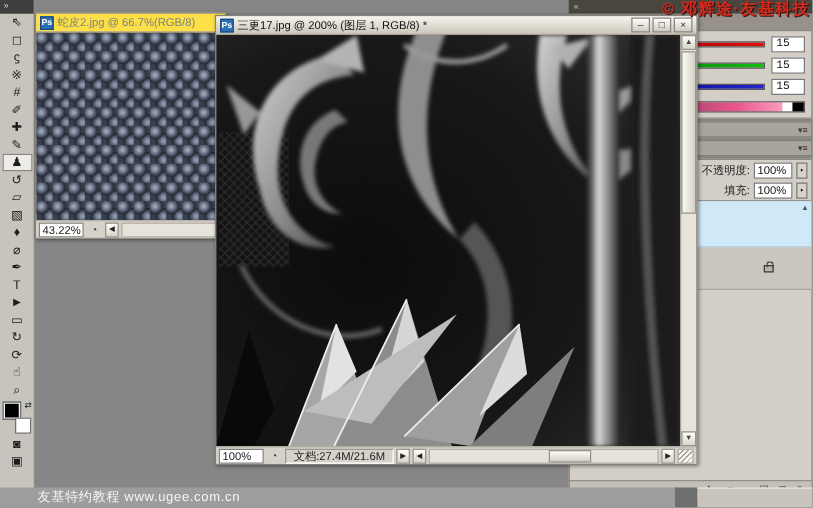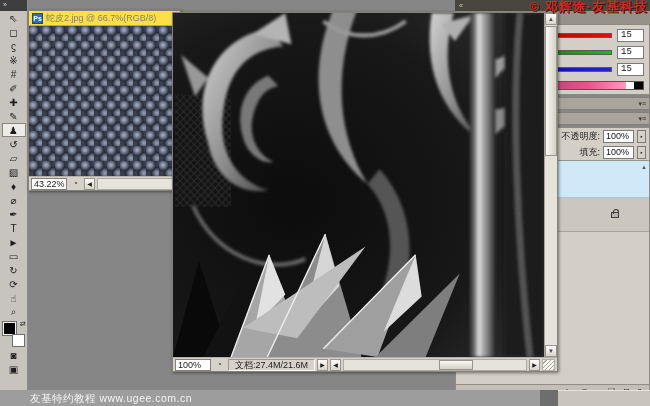--- a/index.html
+++ b/index.html
@@ -74,21 +74,21 @@
   .zoombox { background:#fff; border:1px solid #84807a; padding:0 2px; height:12px; line-height:11px; width:36px; flex:none; }
   .statico { width:13px; text-align:center; font-size:8px; color:#333; flex:none; }
   .docinfo { width:87px; height:12px; line-height:11px; text-align:center; background:#d6d2ca; border:1px solid #9a968c; border-bottom-color:#fff; border-right-color:#fff; overflow:hidden; flex:none; }
   .miniarrow { width:11px; height:12px; background:linear-gradient(#fdfdfb,#d8d4c8); border:1px solid #98948c; font-size:6px; text-align:center; line-height:11px; color:#222; flex:none; }
   .htrack { flex:1; height:12px; background:#e6e3da; border:1px solid #b0aca2; position:relative; }
   .hthumb { position:absolute; left:52%; top:0; width:34px; height:10px; background:linear-gradient(#fbfaf7,#d4d0c4); border:1px solid #98948c; }
   .corner { width:13px; height:12px; flex:none; background:
      repeating-linear-gradient(135deg,#f8f6f0 0 2px,#a8a49a 2px 3px); border:1px solid #b4b0a6; }
 
   
-  .bottombar { position:absolute; left:0; top:390px; width:542px; height:16px; background:#9d9d9d; z-index:6; display:flex; align-items:flex-end; }
+  .bottombar { position:absolute; left:0; top:390px; width:542px; height:16px; background:#9d9d9d; z-index:6; display:flex; align-items:center; }
   .bottombar .txt { margin-left:30px; color:#f4f4f4; font-size:10.5px; letter-spacing:.5px; }
   .bb-dark { position:absolute; left:540px; top:0; width:18px; height:16px; background:#6e6e6e; }
   .bb-light { position:absolute; left:558px; top:0; width:92px; height:16px; background:#c9c5bd; border-top:1px solid #e8e6e0; }
   .wm-top { position:absolute; right:2px; top:-2px; z-index:20; font-size:13px; font-weight:bold; color:#d42a1e; letter-spacing:1px; text-shadow:1px 1px 0 #33140e; }
 
   svg .softedge { filter:url(#soft); }
 </style>
 </head>
 <body>
 
@@ -202,20 +202,29 @@
     </div>
     <div class="statusbar">
       <div class="zoombox">43.22%</div>
       <div class="statico">◔</div>
       <div class="miniarrow">◀</div>
       <div class="htrack"></div>
     </div>
   </div>
 
   <div class="win win2">
+    <div class="titlebar">
+      <span class="psicon">Ps</span>
+      <span>三更17.jpg @ 200% (图层 1, RGB/8) *</span>
+      <span class="winbtns">
+        <span class="wbtn">–</span>
+        <span class="wbtn">□</span>
+        <span class="wbtn">×</span>
+      </span>
+    </div>
     <div class="contentrow">
       <div class="canvas">
         <svg width="100%" height="100%" viewBox="0 0 370 330" preserveAspectRatio="none">
           <defs>
             <radialGradient id="bgG" cx="32%" cy="55%" r="95%">
               <stop offset="0" stop-color="#0c0c0c"></stop>
                 <stop offset=".55" stop-color="#181818"></stop>
                 <stop offset="1" stop-color="#3a3a3a"></stop>
             </radialGradient>
             <linearGradient id="m1" x1="0" y1="0" x2="1" y2="1">

